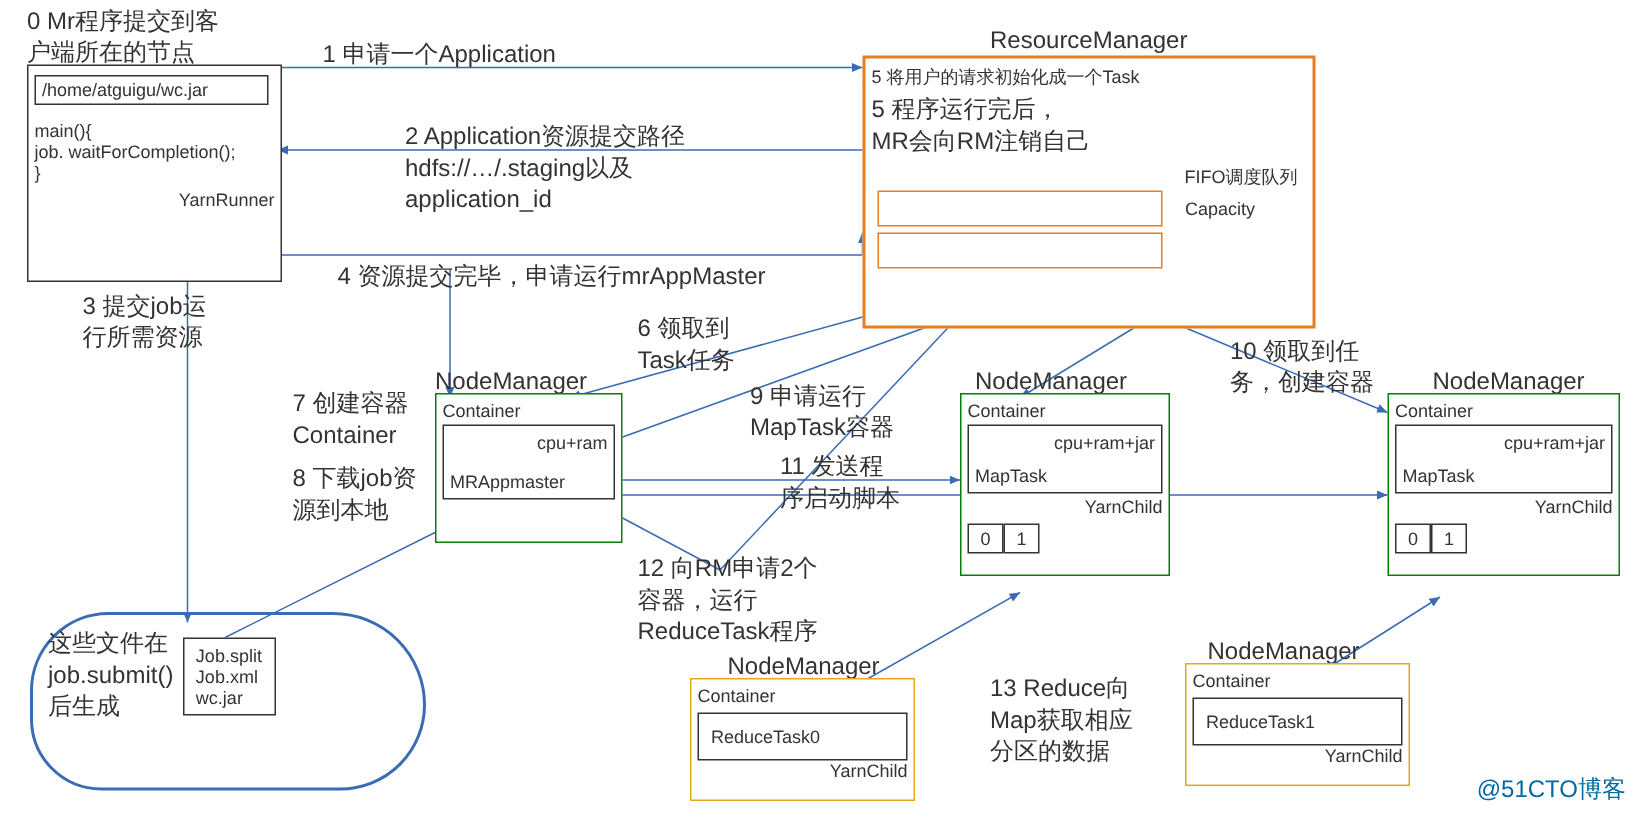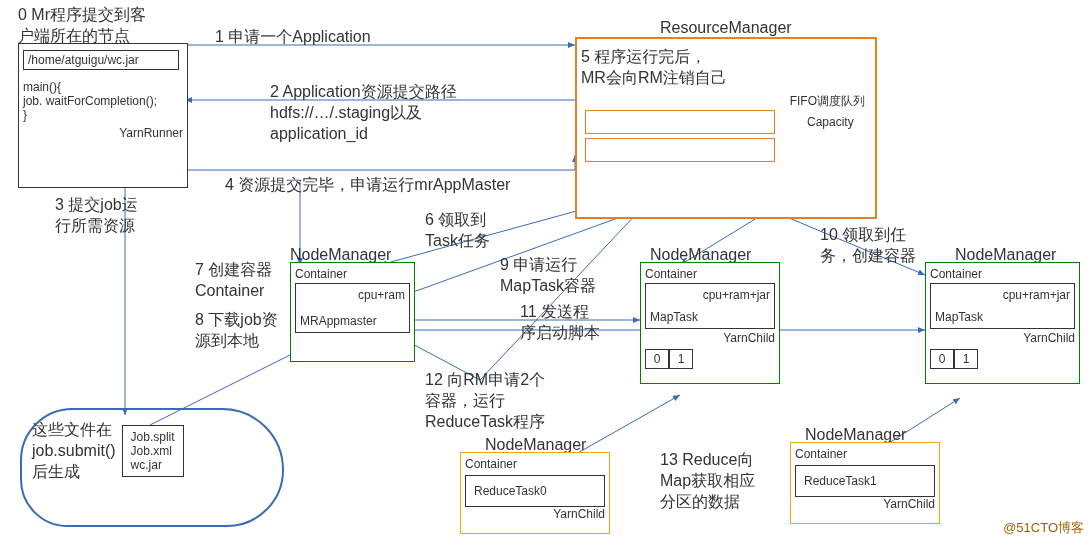--- a/index.html
+++ b/index.html
@@ -6,21 +6,21 @@
 .box{position:absolute;border:1px solid #333;background:#fff;padding:4px}
 .label{position:absolute;font-size:16px;line-height:1.3;white-space:pre}
 .green-box{border:1px solid #008000}
 .orange-box{border:1px solid #E67E22}
 .yellow-box{border:1px solid #E6A817}
 .inner-box{border:1px solid #333;padding:2px 4px;margin:2px 0;font-size:12px;display:inline-block}
 svg{position:absolute;top:0;left:0;pointer-events:none}
 .cloud{position:absolute;border:2px solid #3A6BB5;border-radius:55px 65px 60px 50px;padding:10px}
 .circ{fill:#F5A623;stroke:#E67E22;stroke-width:1}
 .dot{fill:#F5A623;stroke:#E67E22;stroke-width:1}
-.watermark{position:absolute;right:8px;bottom:6px;color:#a16207;font-size:13px}
+.watermark{position:absolute;right:8px;bottom:6px;color:#0369a1;font-size:16px}
 </style>
 </head>
 <body>
 
 <svg width="1092" height="543">
 <defs>
 <marker id="ah" markerWidth="8" markerHeight="8" refX="7" refY="3" orient="auto">
         <path d="M0,0 L7,3 L0,6 Z" fill="#3A6BB5"></path>
       </marker>
 </defs>
@@ -84,26 +84,27 @@
     <div class="box" style="position:static;padding:4px 8px">
       <div>Job.split</div>
       <div>Job.xml</div>
       <div>wc.jar</div>
     </div>
   </div>
 </div>
 
 <div class="label" style="left:660px;top:18px">ResourceManager</div>
 <div class="box orange-box" style="left:575px;top:37px;width:290px;height:170px;border-width:2px">
+  <div>5 将用户的请求初始化成一个Task</div>
   <div class="label" style="position:static;margin-top:4px">5 程序运行完后，
 MR会向RM注销自己</div>
   <div style="text-align:right;margin-top:4px;margin-right:6px">FIFO调度队列</div>
   <div style="display:flex;align-items:center">
     <div class="box orange-box" style="position:static;width:180px;height:14px;margin-left:4px"></div>
-    <span style="margin-left:32px">Capacity</span>
+    <span style="margin-left:15px">Capacity</span>
   </div>
   <div class="box orange-box" style="position:static;width:180px;height:14px;margin-left:4px;margin-top:4px"></div>
 </div>
 
 <div class="label" style="left:290px;top:245px">NodeManager</div>
 <div class="box green-box" style="left:290px;top:262px;width:115px;height:90px">
   <div>Container</div>
   <div class="box" style="position:static;margin-top:2px">
     <div style="text-align:right">cpu+ram</div>
     <div style="margin-top:12px">MRAppmaster</div>

